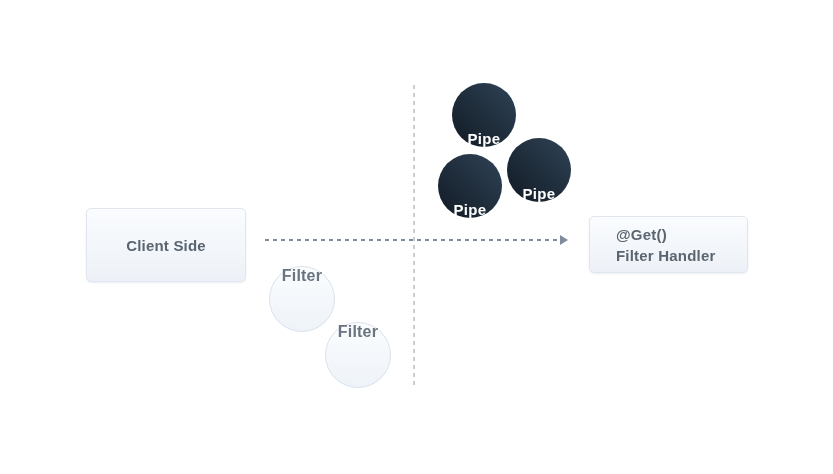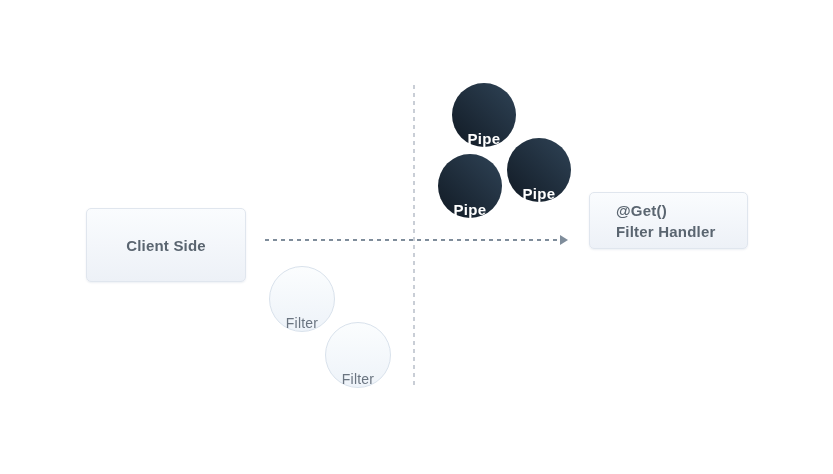--- a/index.html
+++ b/index.html
@@ -30,21 +30,21 @@
     font-size: 15px;
     font-weight: 600;
     letter-spacing: 0.2px;
   }
   .client-box {
     left: 86px; top: 208px;
     width: 160px; height: 74px;
     justify-content: center;
   }
   .route-box {
-    left: 589px; top: 192px;
+    left: 589px; top: 216px;
     width: 159px; height: 57px;
     justify-content: flex-start;
     padding-left: 26px;
   }
   .route-box .lines { line-height: 21px; }
 
   
   .pipe {
     position: absolute;
     width: 64px; height: 64px;
@@ -64,25 +64,25 @@
 
   
   .filter {
     position: absolute;
     width: 66px; height: 66px;
     border-radius: 50%;
     box-sizing: border-box;
     border: 1px solid var(--filter-border, #d9e2ec);
     background: linear-gradient(180deg, var(--filter-fill-top, #fbfdfe) 0%, var(--filter-fill-bottom, #eef3f9) 100%);
     display: flex;
-    align-items: flex-end;
+    align-items: flex-start;
     justify-content: center;
     color: var(--filter-text, #6a7480);
-    font-size: 14px;
-    font-weight: 400;
+    font-size: 16px;
+    font-weight: 700;
     letter-spacing: 0.2px;
   }
   .filter-1 { left: 269px; top: 266px; }
   .filter-2 { left: 325px; top: 322px; }
 
   
   .divider {
     position: absolute;
     left: 413px; top: 85px;
     width: 2px; height: 300px;

